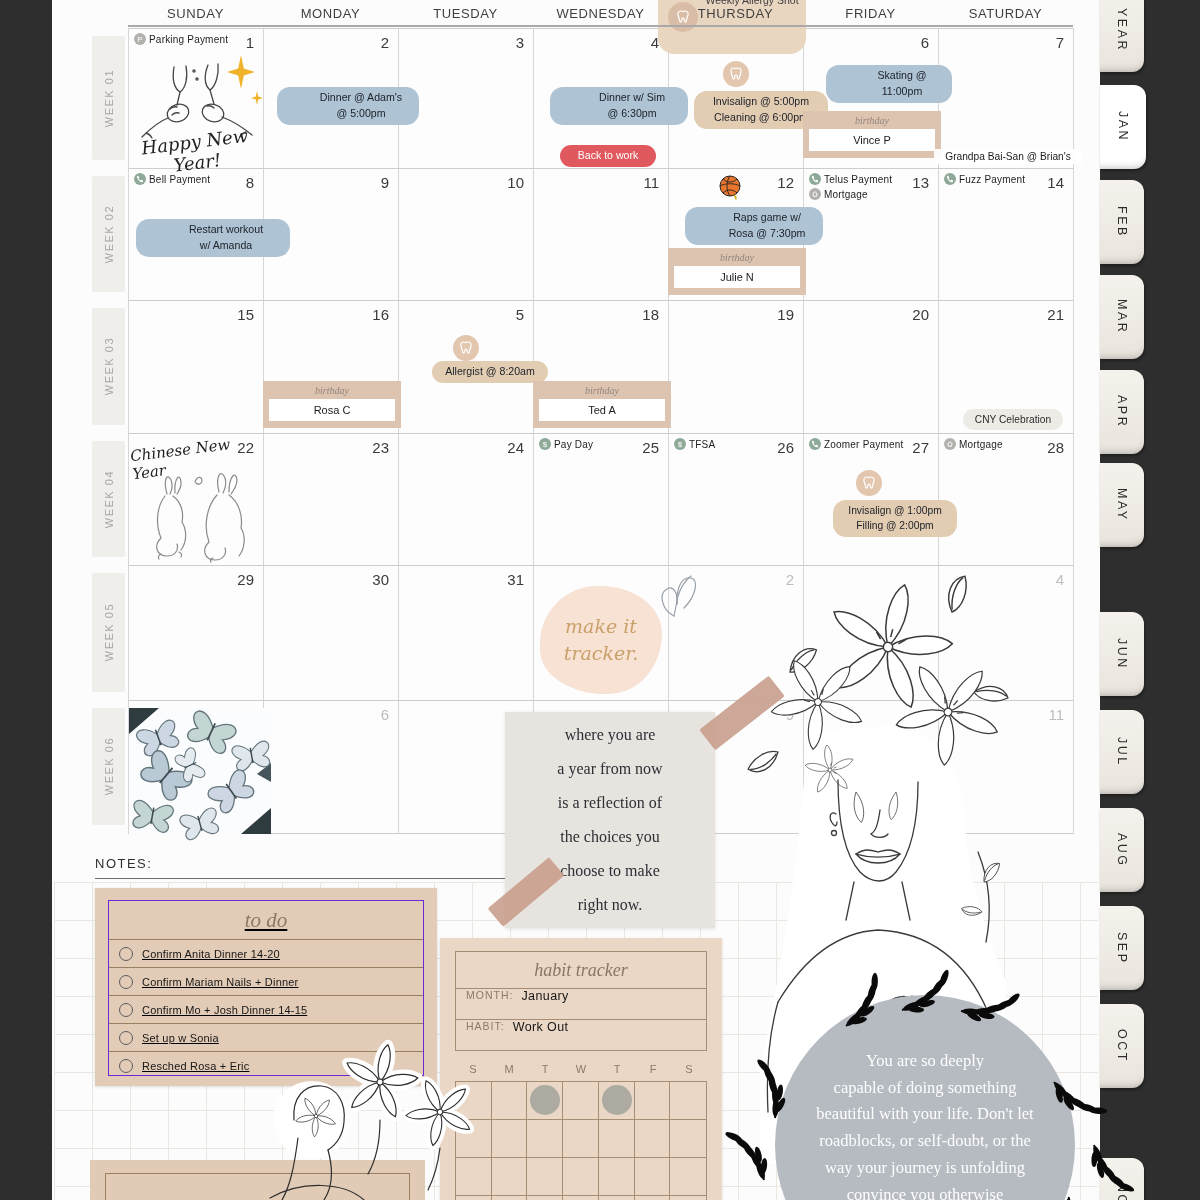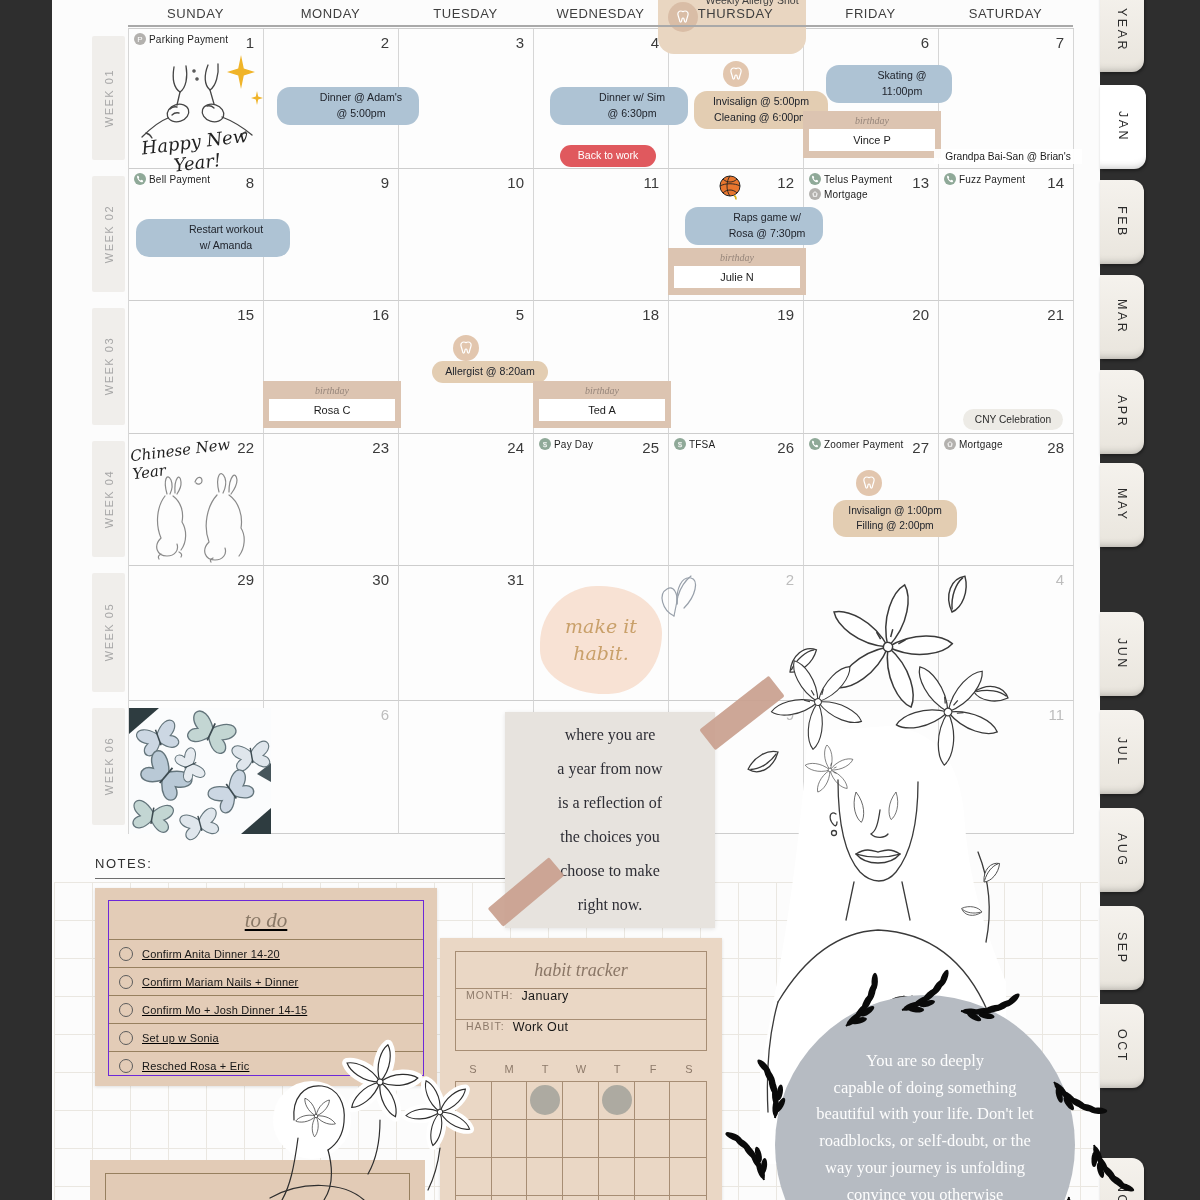--- a/index.html
+++ b/index.html
@@ -455,21 +455,21 @@
         </div>
       <div class="cell">
           <span class="date">30</span>
         </div>
       <div class="cell">
           <span class="date">31</span>
         </div>
       <div class="cell">
         <div class="mih">
           <div>make it</div>
-          <div>habit.</div>
+          <div>tracker.</div>
         </div>
         <span class="lineart" style="left:124px;top:0px">
           <svg width="44" height="60" viewBox="0 0 44 60" fill="none" stroke="#98a0aa" stroke-width="1.2" stroke-linecap="round">
             <path d="M16 50 C4 44 0 28 9 23 C16 19 20 28 19 38"></path>
             <path d="M19 38 C18 22 24 10 33 12 C41 14 38 30 26 42"></path>
             <path d="M16 50 L20 30 M20 30 C23 20 28 14 33 10"></path>
           </svg>
         </span>
       </div>
       <div class="cell">

